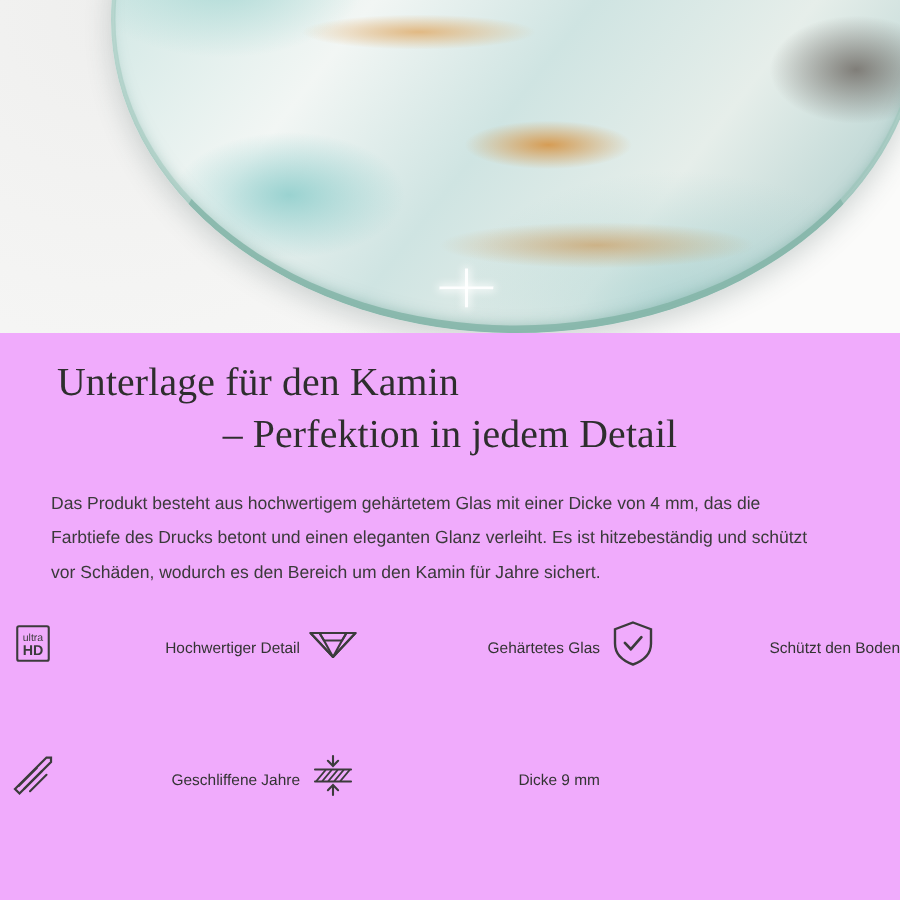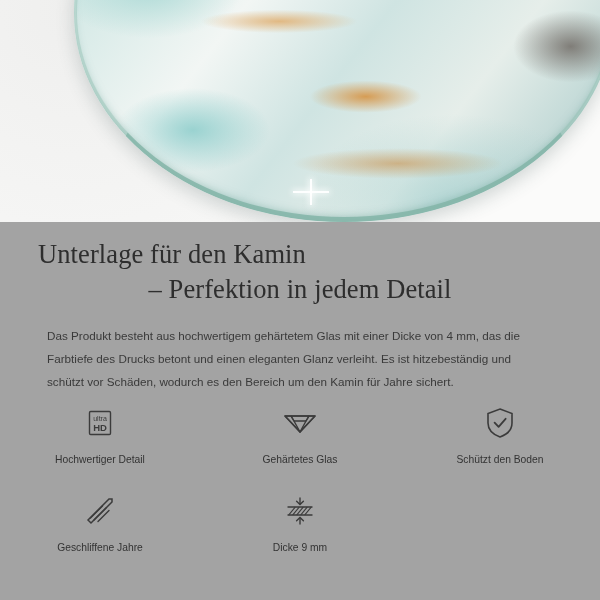--- a/index.html
+++ b/index.html
@@ -12,21 +12,21 @@
     background: #ffffff;
     font-family: "Liberation Sans", sans-serif;
     overflow: hidden;
     position: relative;
   }
 
   .page {
     width: 600px;
     height: 600px;
     position: relative;
-    background: #a3a3a3;
+    background: #f0abfc;
     overflow: hidden;
   }
 
   
   .hero {
     position: absolute;
     left: 0;
     top: 0;
     width: 600px;
     height: 222px;
@@ -152,43 +152,43 @@
     color: #2e2e2e;
     letter-spacing: 0.1px;
   }
   .headline .line2 {
     display: block;
     text-align: center;
   }
 
   .body-copy {
     margin: 0;
-    padding: 18px 55px 0 47px;
+    padding: 18px 55px 0 34px;
     font-size: 11.7px;
     line-height: 1.95;
     color: #3a3a3a;
   }
 
   
   .features {
     position: absolute;
     left: 0;
     top: 392px;
     width: 600px;
     display: grid;
     grid-template-columns: repeat(3, 1fr);
     grid-template-rows: 74px 74px;
     row-gap: 14px;
   }
 
   .feature {
     display: flex;
-    flex-direction: column;
+    flex-direction: row;
     align-items: center;
-    justify-content: flex-end;
+    justify-content: space-between;
   }
 
   .feature-icon {
     height: 46px;
     display: flex;
     align-items: center;
     justify-content: center;
   }
 
   .feature-label {

